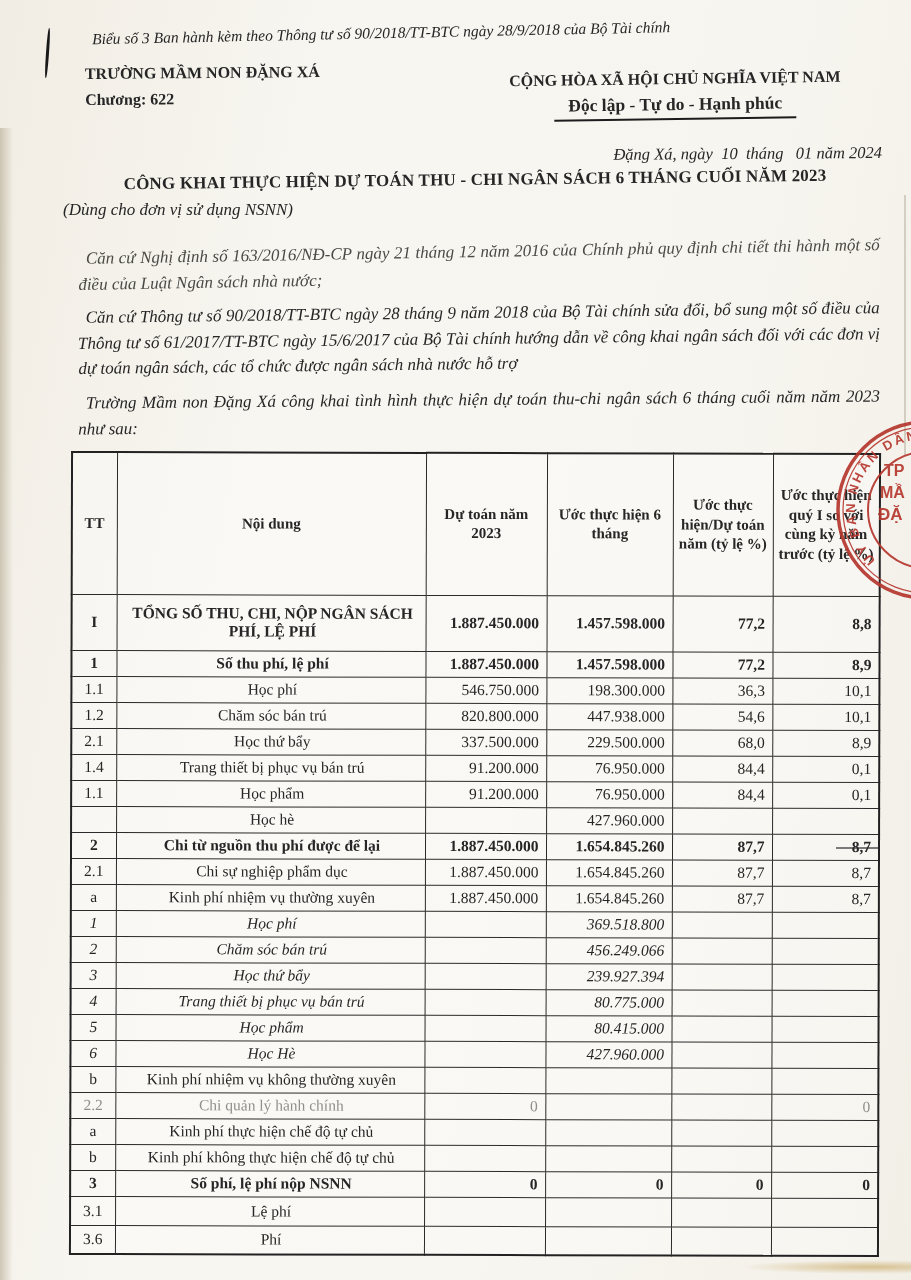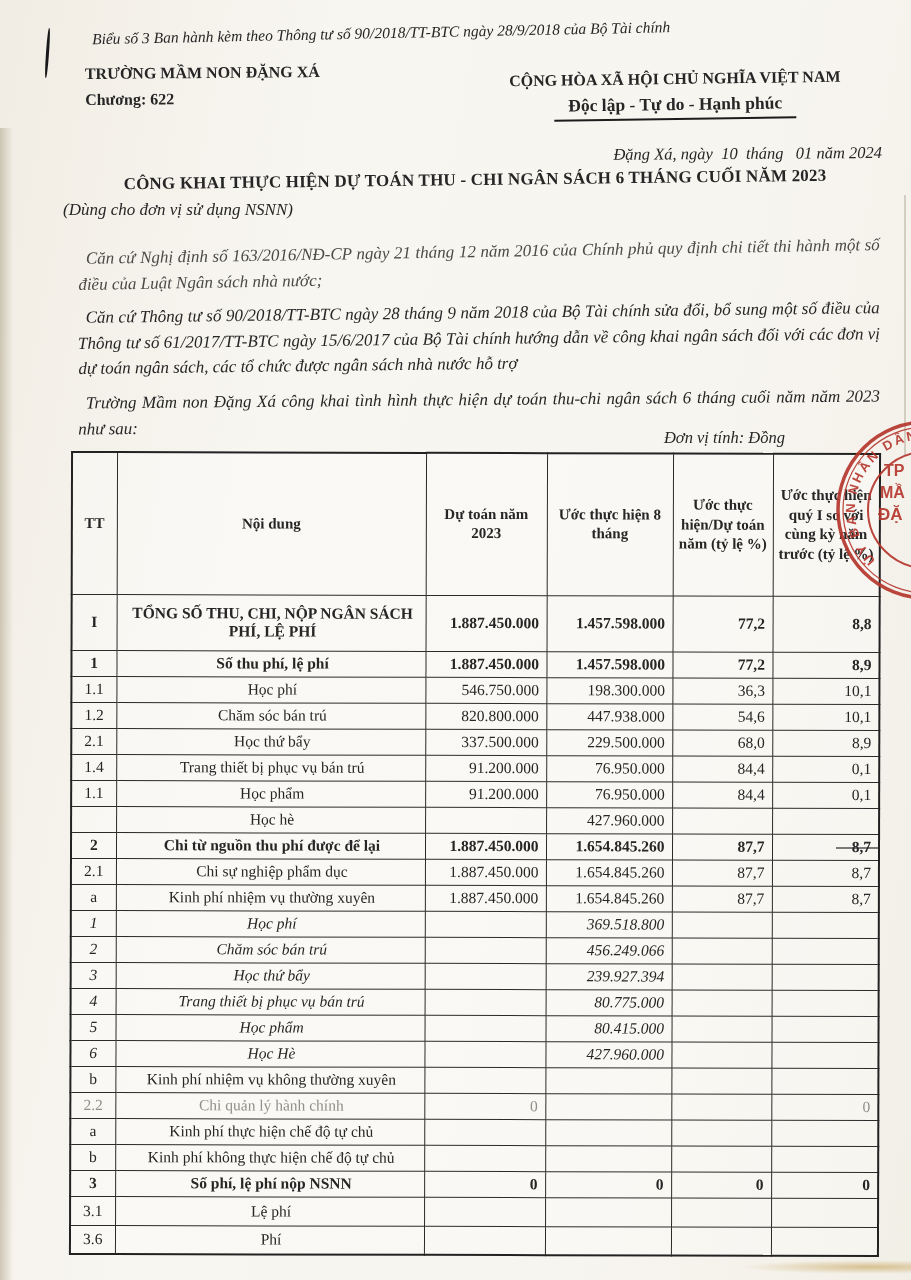--- a/index.html
+++ b/index.html
@@ -90,38 +90,37 @@
 
   <div class="doc-title">CÔNG KHAI THỰC HIỆN DỰ TOÁN THU - CHI NGÂN SÁCH 6 THÁNG CUỐI NĂM 2023</div>
   <div class="doc-subtitle">(Dùng cho đơn vị sử dụng NSNN)</div>
 
   <div class="paras">
     <p class="p1">Căn cứ Nghị định số 163/2016/NĐ-CP ngày 21 tháng 12 năm 2016 của Chính phủ quy định chi tiết thi hành một số điều của Luật Ngân sách nhà nước;</p>
     <p class="p2">Căn cứ Thông tư số 90/2018/TT-BTC ngày 28 tháng 9 năm 2018 của Bộ Tài chính sửa đổi, bổ sung một số điều của Thông tư số 61/2017/TT-BTC ngày 15/6/2017 của Bộ Tài chính hướng dẫn về công khai ngân sách đối với các đơn vị dự toán ngân sách, các tổ chức được ngân sách nhà nước hỗ trợ</p>
     <p class="p3">Trường Mầm non Đặng Xá công khai tình hình thực hiện dự toán thu-chi ngân sách 6 tháng cuối năm năm 2023 như sau:</p>
   </div>
 
-  <div class="unit-note">Đơn vị tính: Đồng</div>
 
   <div class="tbl-wrap">
     <table>
       <colgroup>
         <col style="width:45px">
           <col style="width:309px">
           <col style="width:121px">
         <col style="width:126px">
           <col style="width:100px">
           <col style="width:107px">
       </colgroup>
       <thead>
         <tr>
           <th>TT</th>
           <th>Nội dung</th>
           <th>Dự toán năm 2023</th>
-          <th>Ước thực hiện 8 tháng</th>
+          <th>Ước thực hiện 6 tháng</th>
           <th>Ước thực hiện/Dự toán năm (tỷ lệ %)</th>
           <th>Ước thực hiện quý I so với cùng kỳ năm trước (tỷ lệ %)</th>
         </tr>
       </thead>
       <tbody>
           <tr class="r-bold r-tall">
             <td class="c0">I</td>
             <td class="c1">TỔNG SỐ THU, CHI, NỘP NGÂN SÁCH PHÍ, LỆ PHÍ</td>
             <td class="c2">1.887.450.000</td>
             <td class="c3">1.457.598.000</td>

